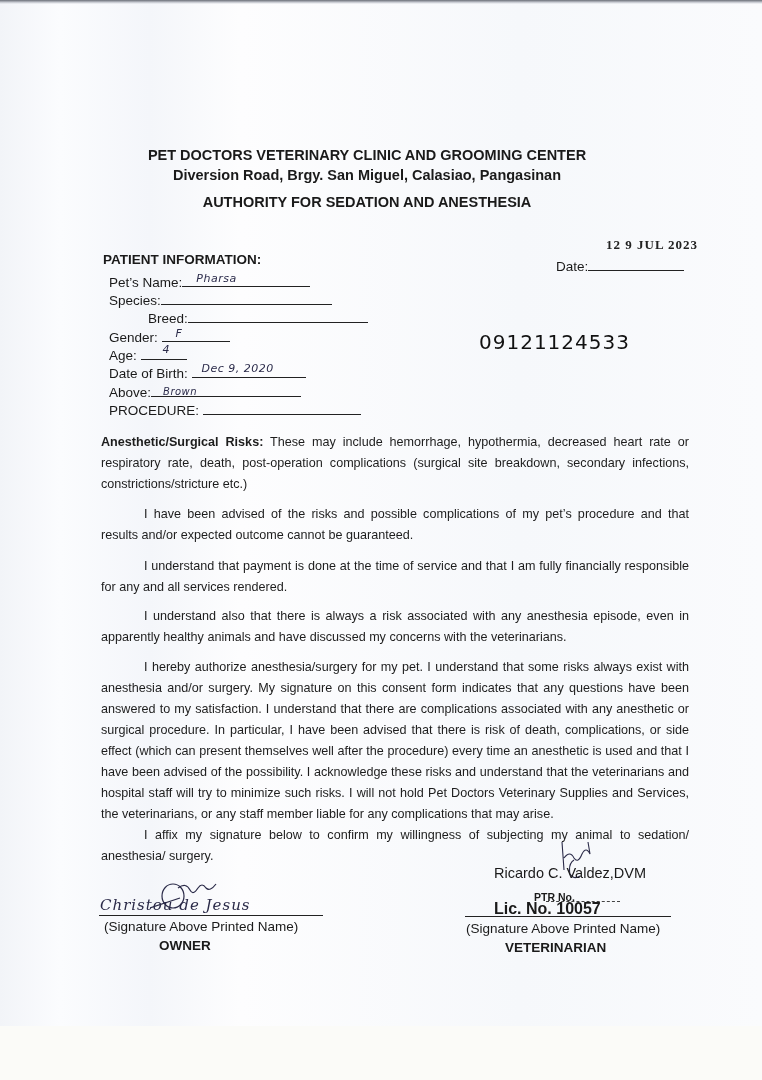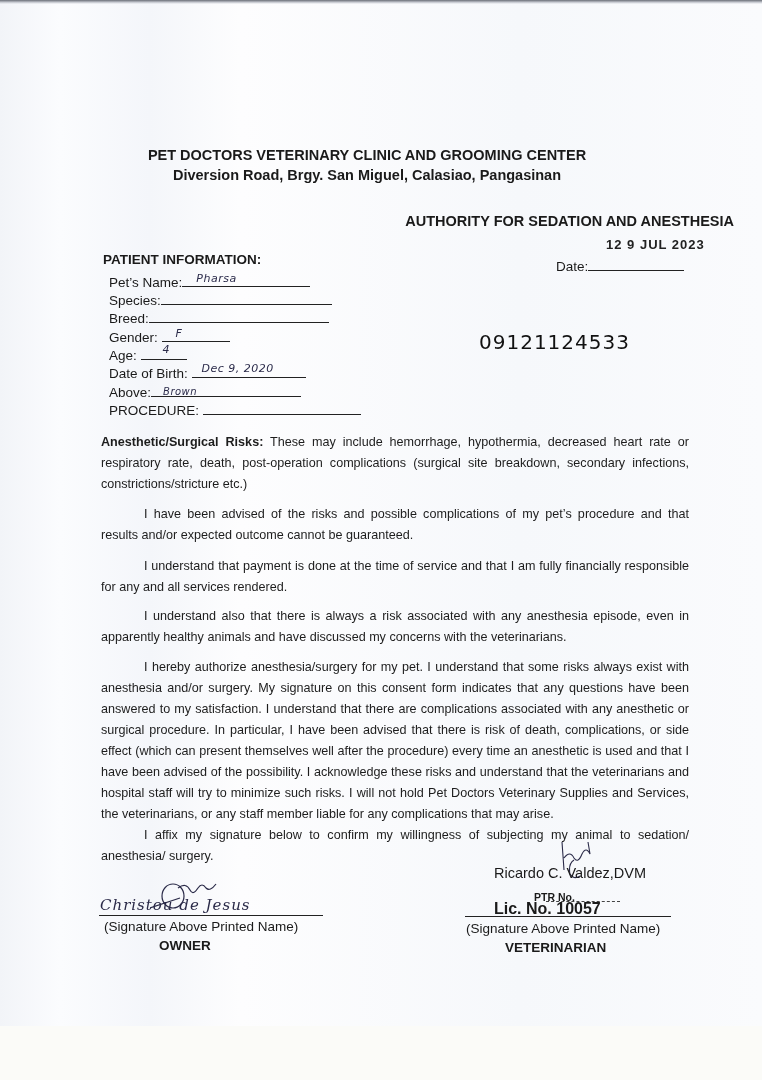--- a/index.html
+++ b/index.html
@@ -17,49 +17,49 @@
     background:linear-gradient(180deg,#6b6f78,#c9ccd3 60%, transparent); }
   .bottomfold { position:absolute; left:0; top:1026px; width:762px; height:54px; background:#fbfbf8; }
   .abs { position:absolute; white-space:nowrap; }
   .hdr { font-weight:bold; font-size:14.5px; text-align:center; left:0; width:734px; }
   .field { font-size:13.5px; left:109px; }
   .line { display:inline-block; border-bottom:1px solid #222; height:14px; vertical-align:baseline; position:relative; }
   .hand { position:absolute; font-family:"DejaVu Sans", sans-serif; font-style:italic; color:#2b2b4a; font-size:11px; left:14px; bottom:1px; letter-spacing:0.5px; }
   .para { position:absolute; left:101px; width:588px; font-size:12.6px; line-height:21px; text-align:justify; color:#1d1d1d; }
   .indent { text-indent:43px; }
   .b { font-weight:bold; }
-  .stamp { font-family:Liberation Sans, sans-serif; font-weight:bold; font-size:13px; letter-spacing:1px; color:#222; }
+  .stamp { font-family:Liberation Serif, serif; font-weight:bold; font-size:13px; letter-spacing:1px; color:#222; }
   .phone { font-family:"DejaVu Sans", sans-serif; font-size:20px; color:#111; letter-spacing:1px; }
   .sigline { position:absolute; border-top:1px solid #222; }
   .vet { font-family:"Liberation Sans", sans-serif; }
 </style>
 </head>
 <body>
 
 <div class="page">
   <div class="topedge"></div>
 
   <div class="abs hdr" style="top:147px;">PET DOCTORS VETERINARY CLINIC AND GROOMING CENTER</div>
   <div class="abs hdr" style="top:167px;">Diversion Road, Brgy. San Miguel, Calasiao, Pangasinan</div>
-  <div class="abs hdr" style="top:213px;text-align:right;">AUTHORITY FOR SEDATION AND ANESTHESIA</div>
+  <div class="abs hdr" style="top:194px;">AUTHORITY FOR SEDATION AND ANESTHESIA</div>
 
   <div class="abs stamp" style="left:606px; top:237px;">12 9 JUL 2023</div>
   <div class="abs field" style="left:556px; top:256px;">
     <span>Date:</span><span class="line" style="width:96px;"></span>
   </div>
 
   <div class="abs b" style="left:103px; top:252px; font-size:13.5px;">PATIENT INFORMATION:</div>
 
   <div class="abs field" style="top:290px;">
     <span>Species:</span><span class="line" style="width:171px;"></span>
   </div>
   <div class="abs field" style="top:272px;">
     <span>Pet’s Name:</span><span class="line" style="width:128px;"><span class="hand">Pharsa</span></span>
   </div>
-  <div class="abs field" style="top:308px;">
+  <div class="abs field" style="top:308px;margin-left:39px;">
     <span>Breed:</span><span class="line" style="width:180px;"></span>
   </div>
   <div class="abs field" style="top:327px;">
     <span>Gender:</span>&nbsp;<span class="line" style="width:68px;"><span class="hand">F</span></span>
   </div>
   <div class="abs field" style="top:345px;">
     <span>Age:</span>&nbsp;<span class="line" style="width:46px;"><span class="hand" style="left:22px;bottom:3px;">4</span></span>
   </div>
   <div class="abs field" style="top:363px;text-align:center;">
     <span>Date of Birth:</span>&nbsp;<span class="line" style="width:114px;"><span class="hand" style="left:10px;bottom:2px;">Dec 9, 2020</span></span>

